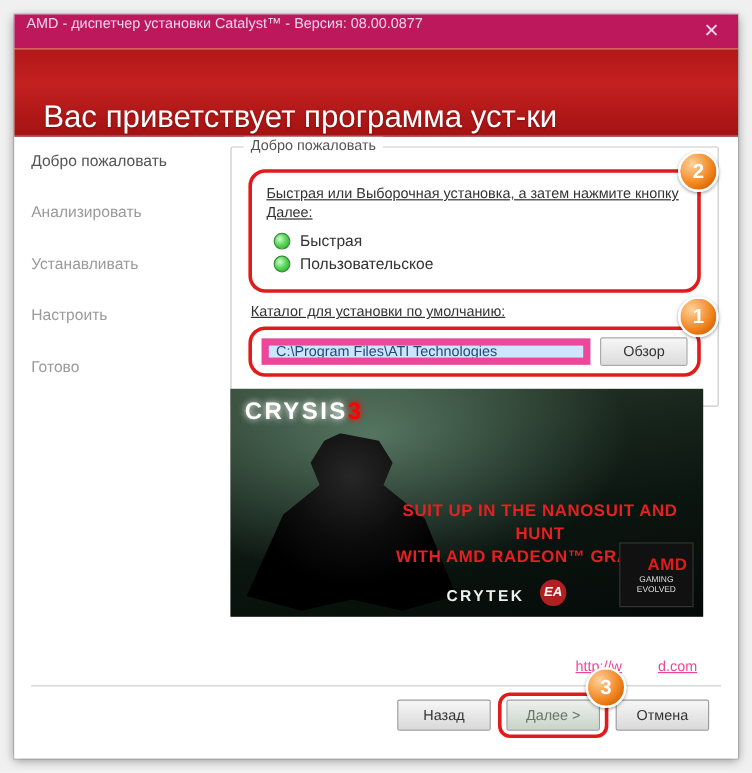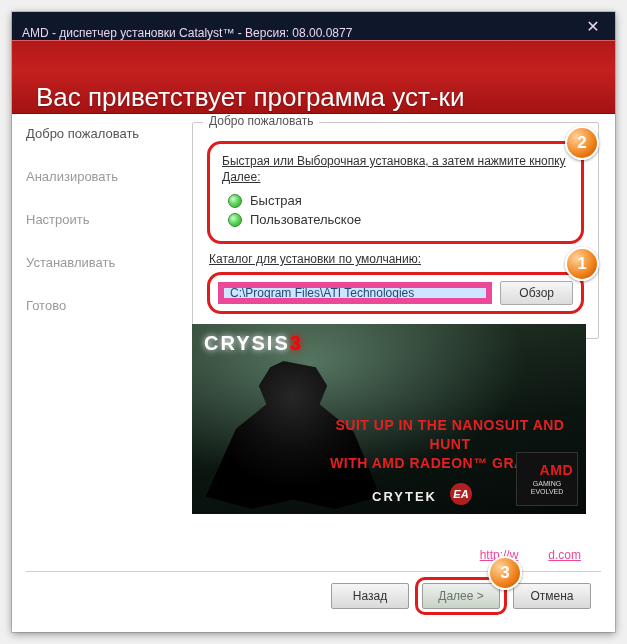--- a/index.html
+++ b/index.html
@@ -9,22 +9,22 @@
     background: #f0f0f0;
     position: relative;
     overflow: hidden;
   }
   .outer {
     position: absolute; left: 12px; top: 12px; right: 12px; bottom: 12px;
     background: #fff;
     box-shadow: 0 2px 8px rgba(0,0,0,0.4), 0 0 0 1px rgba(0,0,0,0.15);
   }
   .titlebar {
-    height: 28px; background: #0f172a;
-    display: flex; align-items: flex-end; justify-content: space-between;
+    height: 28px; background: #be185d;
+    display: flex; align-items: flex-start; justify-content: space-between;
     padding: 0 0 0 10px;
     color: #e9d6ef; font-size: 12px;
   }
   .titlebar .close {
     width: 44px; height: 28px; display:flex; align-items:center; justify-content:center;
     color:#e9d6ef; font-size:16px; font-weight:300;
   }
   .headerband {
     height: 74px;
     background: linear-gradient(#b31818 0%, #c42020 40%, #a41212 100%);
@@ -157,22 +157,22 @@
 
   <div class="headerband">
     <h1>Вас приветствует программа уст-ки</h1>
   </div>
 
   <div class="body">
 
     <div class="sidebar">
       <div class="step active">Добро пожаловать</div>
       <div class="step">Анализировать</div>
+      <div class="step">Устанавливать</div>
       <div class="step">Настроить</div>
-      <div class="step">Устанавливать</div>
       <div class="step">Готово</div>
     </div>
 
     <div class="mainarea">
       <div class="groupbox">
         <span class="group-legend">Добро пожаловать</span>
 
         <div class="callout-red">
           <div class="subhead">Быстрая или Выборочная установка, а затем нажмите кнопку Далее:</div>
           <div class="radio-row">

